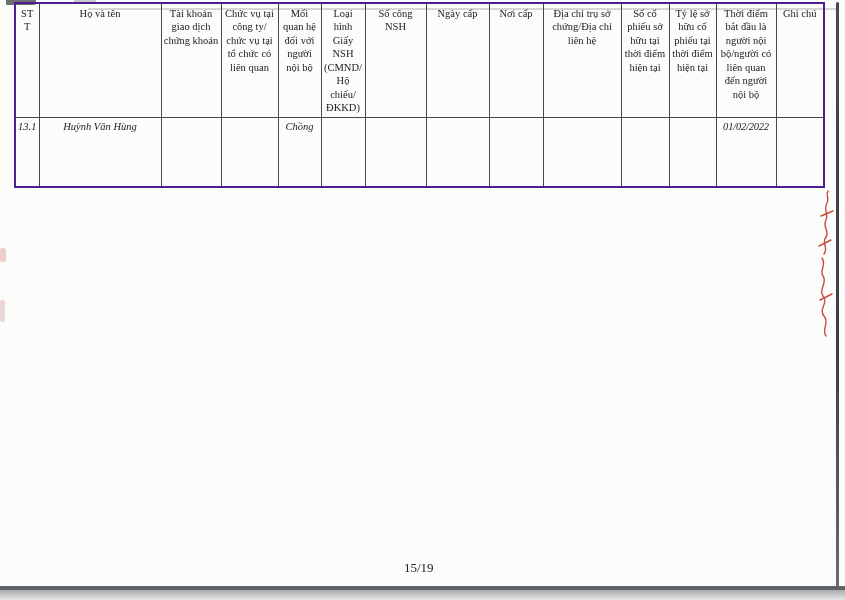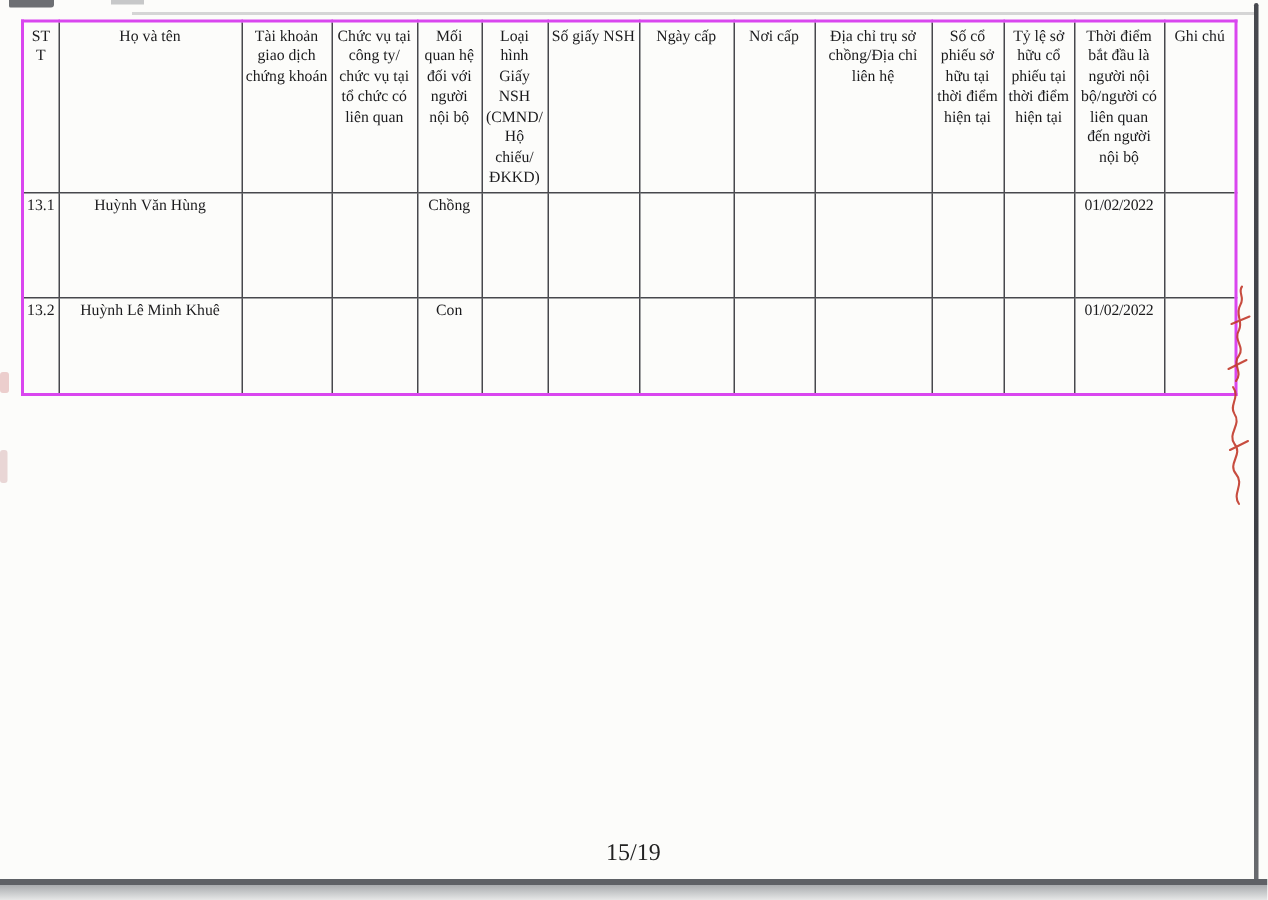--- a/index.html
+++ b/index.html
@@ -43,25 +43,25 @@
     position: absolute; left: 0; top: 248px; width: 6px; height: 14px;
     background: rgba(205,120,120,0.35); border-radius: 2px;
   }
   .left-smudge-2 {
     position: absolute; left: 0; top: 300px; width: 5px; height: 22px;
     background: rgba(190,125,130,0.3); border-radius: 2px;
   }
 
   
   table.doc {
-    position: absolute; left: 14px; top: 13px;
+    position: absolute; left: 14px; top: 2px;
     width: 809px;
     border-collapse: collapse;
     table-layout: fixed;
-    border: 2px solid #d946ef;
+    border: 2px solid #4c1d95;
   }
   table.doc th, table.doc td {
     border: 1.5px solid #47484d;
     vertical-align: top;
     padding: 2px 2px;
     overflow: hidden;
     font-size: 10.5px;
     line-height: 1.28;
     word-wrap: break-word;
   }
@@ -72,37 +72,37 @@
   }
   col.c0 { width: 24px; }  col.c1 { width: 122px; }
   col.c2 { width: 60px; }  col.c3 { width: 57px; }
   col.c4 { width: 43px; }  col.c5 { width: 44px; }
   col.c6 { width: 61px; }  col.c7 { width: 63px; }
   col.c8 { width: 54px; }  col.c9 { width: 78px; }
   col.c10 { width: 48px; } col.c11 { width: 47px; }
   col.c12 { width: 60px; } col.c13 { width: 48px; }
 
   tr.hrow  { height: 96px; }
-  tr.row0  { height: 70px; }
+  tr.row0  { height: 70px; font-style: italic; }
   tr.row1  { height: 65px; }
   tr.row2  { height: 65px; }
   tr.row3  { height: 61px; }
   tr.row4  { height: 48px; }
   tr.row5  { height: 46px; }
   tr.row6  { height: 55px; }
   tr.row7  { height: 58px; }
 
   td.stt  { text-align: center; font-size: 10.5px; }
   td.name { text-align: center; padding-left: 4px; font-size: 11px; }
   td.rel  { text-align: center; font-size: 10.5px; }
   td.date { text-align: center; padding-right: 2px; font-size: 10.2px; letter-spacing: -0.2px; }
 
   .pageno {
     position: absolute; left: 402px; top: 560px;
-    font-size: 16px; color: #222;
+    font-size: 13px; color: #222;
     background: rgba(252,252,250,0.6);
     padding: 0 2px;
   }
   .scribble {
     position: absolute; left: 812px; top: 190px;
     width: 28px; height: 150px;
   }
 </style>
 </head>
 <body>
@@ -134,24 +134,24 @@
     </colgroup>
 
     <tbody>
         <tr class="hrow">
       <th>STT</th>
       <th>Họ và tên</th>
       <th>Tài khoản giao dịch chứng khoán</th>
       <th>Chức vụ tại công ty/ chức vụ tại tổ chức có liên quan</th>
       <th>Mối quan hệ đối với người nội bộ</th>
       <th>Loại hình Giấy NSH (CMND/ Hộ chiếu/ ĐKKD)</th>
-      <th>Số giấy NSH</th>
+      <th>Số công NSH</th>
       <th>Ngày cấp</th>
       <th>Nơi cấp</th>
-      <th>Địa chỉ trụ sở chồng/Địa chỉ liên hệ</th>
+      <th>Địa chỉ trụ sở chứng/Địa chỉ liên hệ</th>
       <th>Số cổ phiếu sở hữu tại thời điểm hiện tại</th>
       <th>Tỷ lệ sở hữu cổ phiếu tại thời điểm hiện tại</th>
       <th>Thời điểm bắt đầu là người nội bộ/người có liên quan đến người nội bộ</th>
       <th>Ghi chú</th>
     </tr>
 
     <tr class="row0">
       <td class="stt">13.1</td>
       <td class="name">Huỳnh Văn Hùng</td>
       <td></td>
@@ -161,36 +161,20 @@
       <td></td>
       <td></td>
       <td></td>
       <td></td>
       <td></td>
       <td></td>
       <td class="date">01/02/2022</td>
       <td></td>
     </tr>
 
-    <tr class="row1">
-      <td class="stt">13.2</td>
-      <td class="name">Huỳnh Lê Minh Khuê</td>
-      <td></td>
-      <td></td>
-      <td class="rel">Con</td>
-      <td></td>
-      <td></td>
-      <td></td>
-      <td></td>
-      <td></td>
-      <td></td>
-      <td></td>
-      <td class="date">01/02/2022</td>
-      <td></td>
-    </tr>
 
 
 
 
 
 
   </tbody>
     </table>
 
   <div class="pageno">15/19</div>

